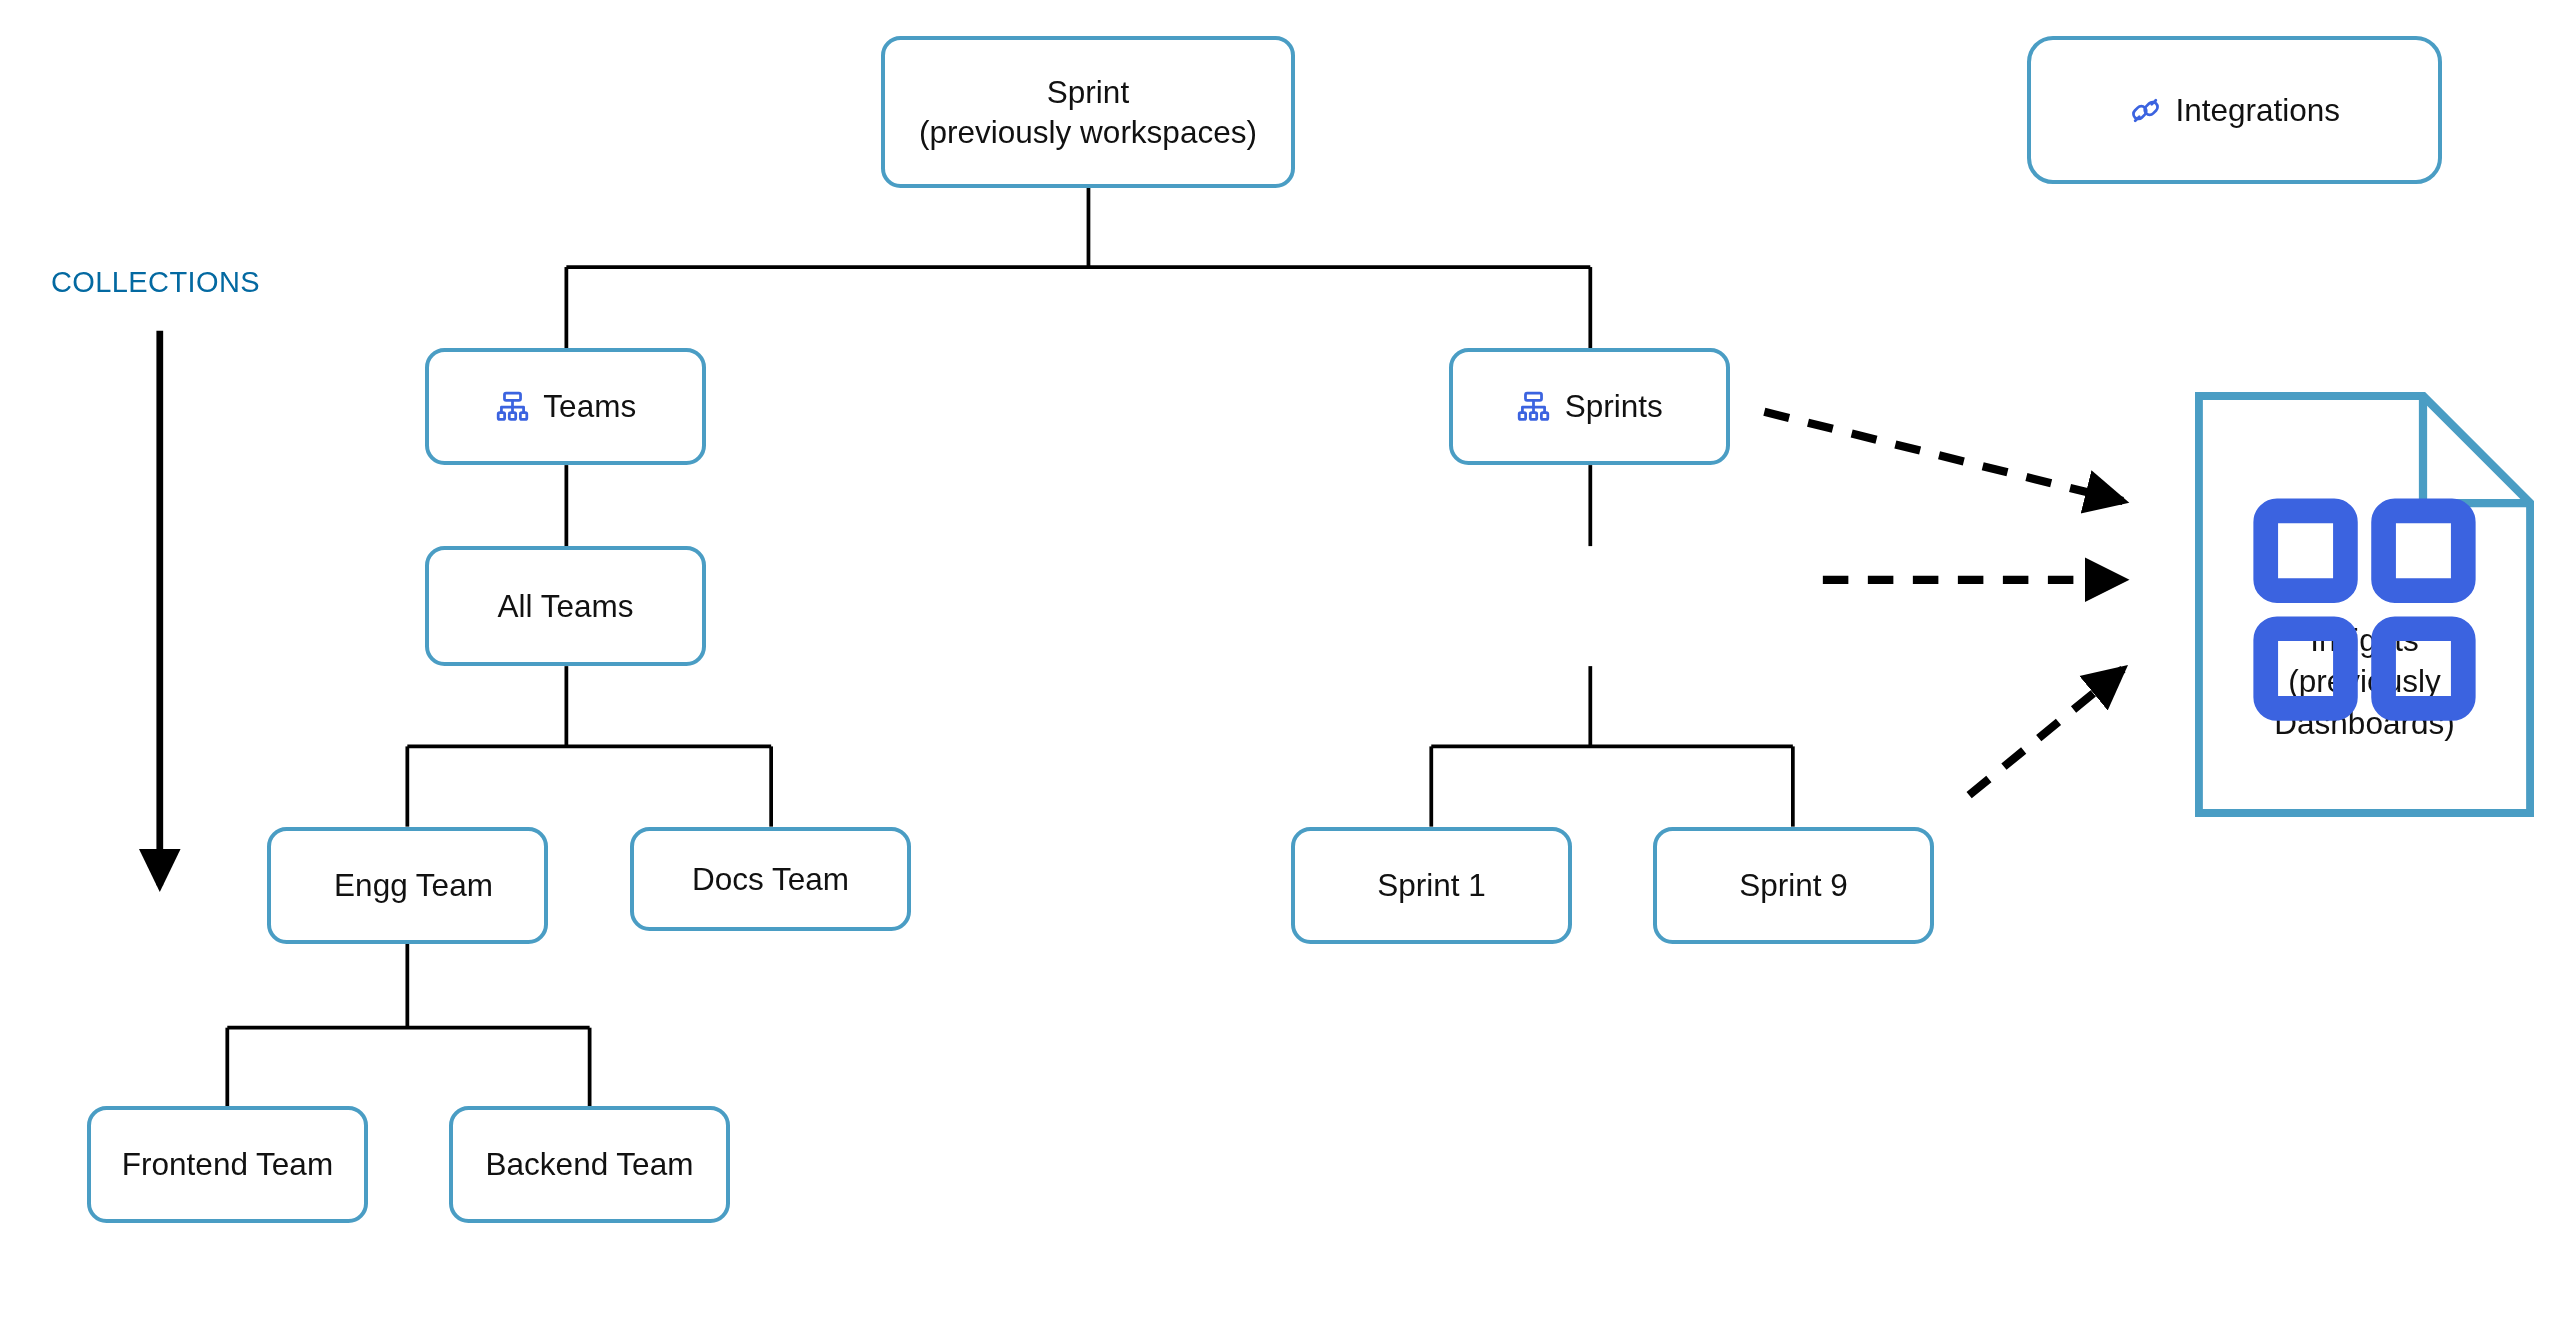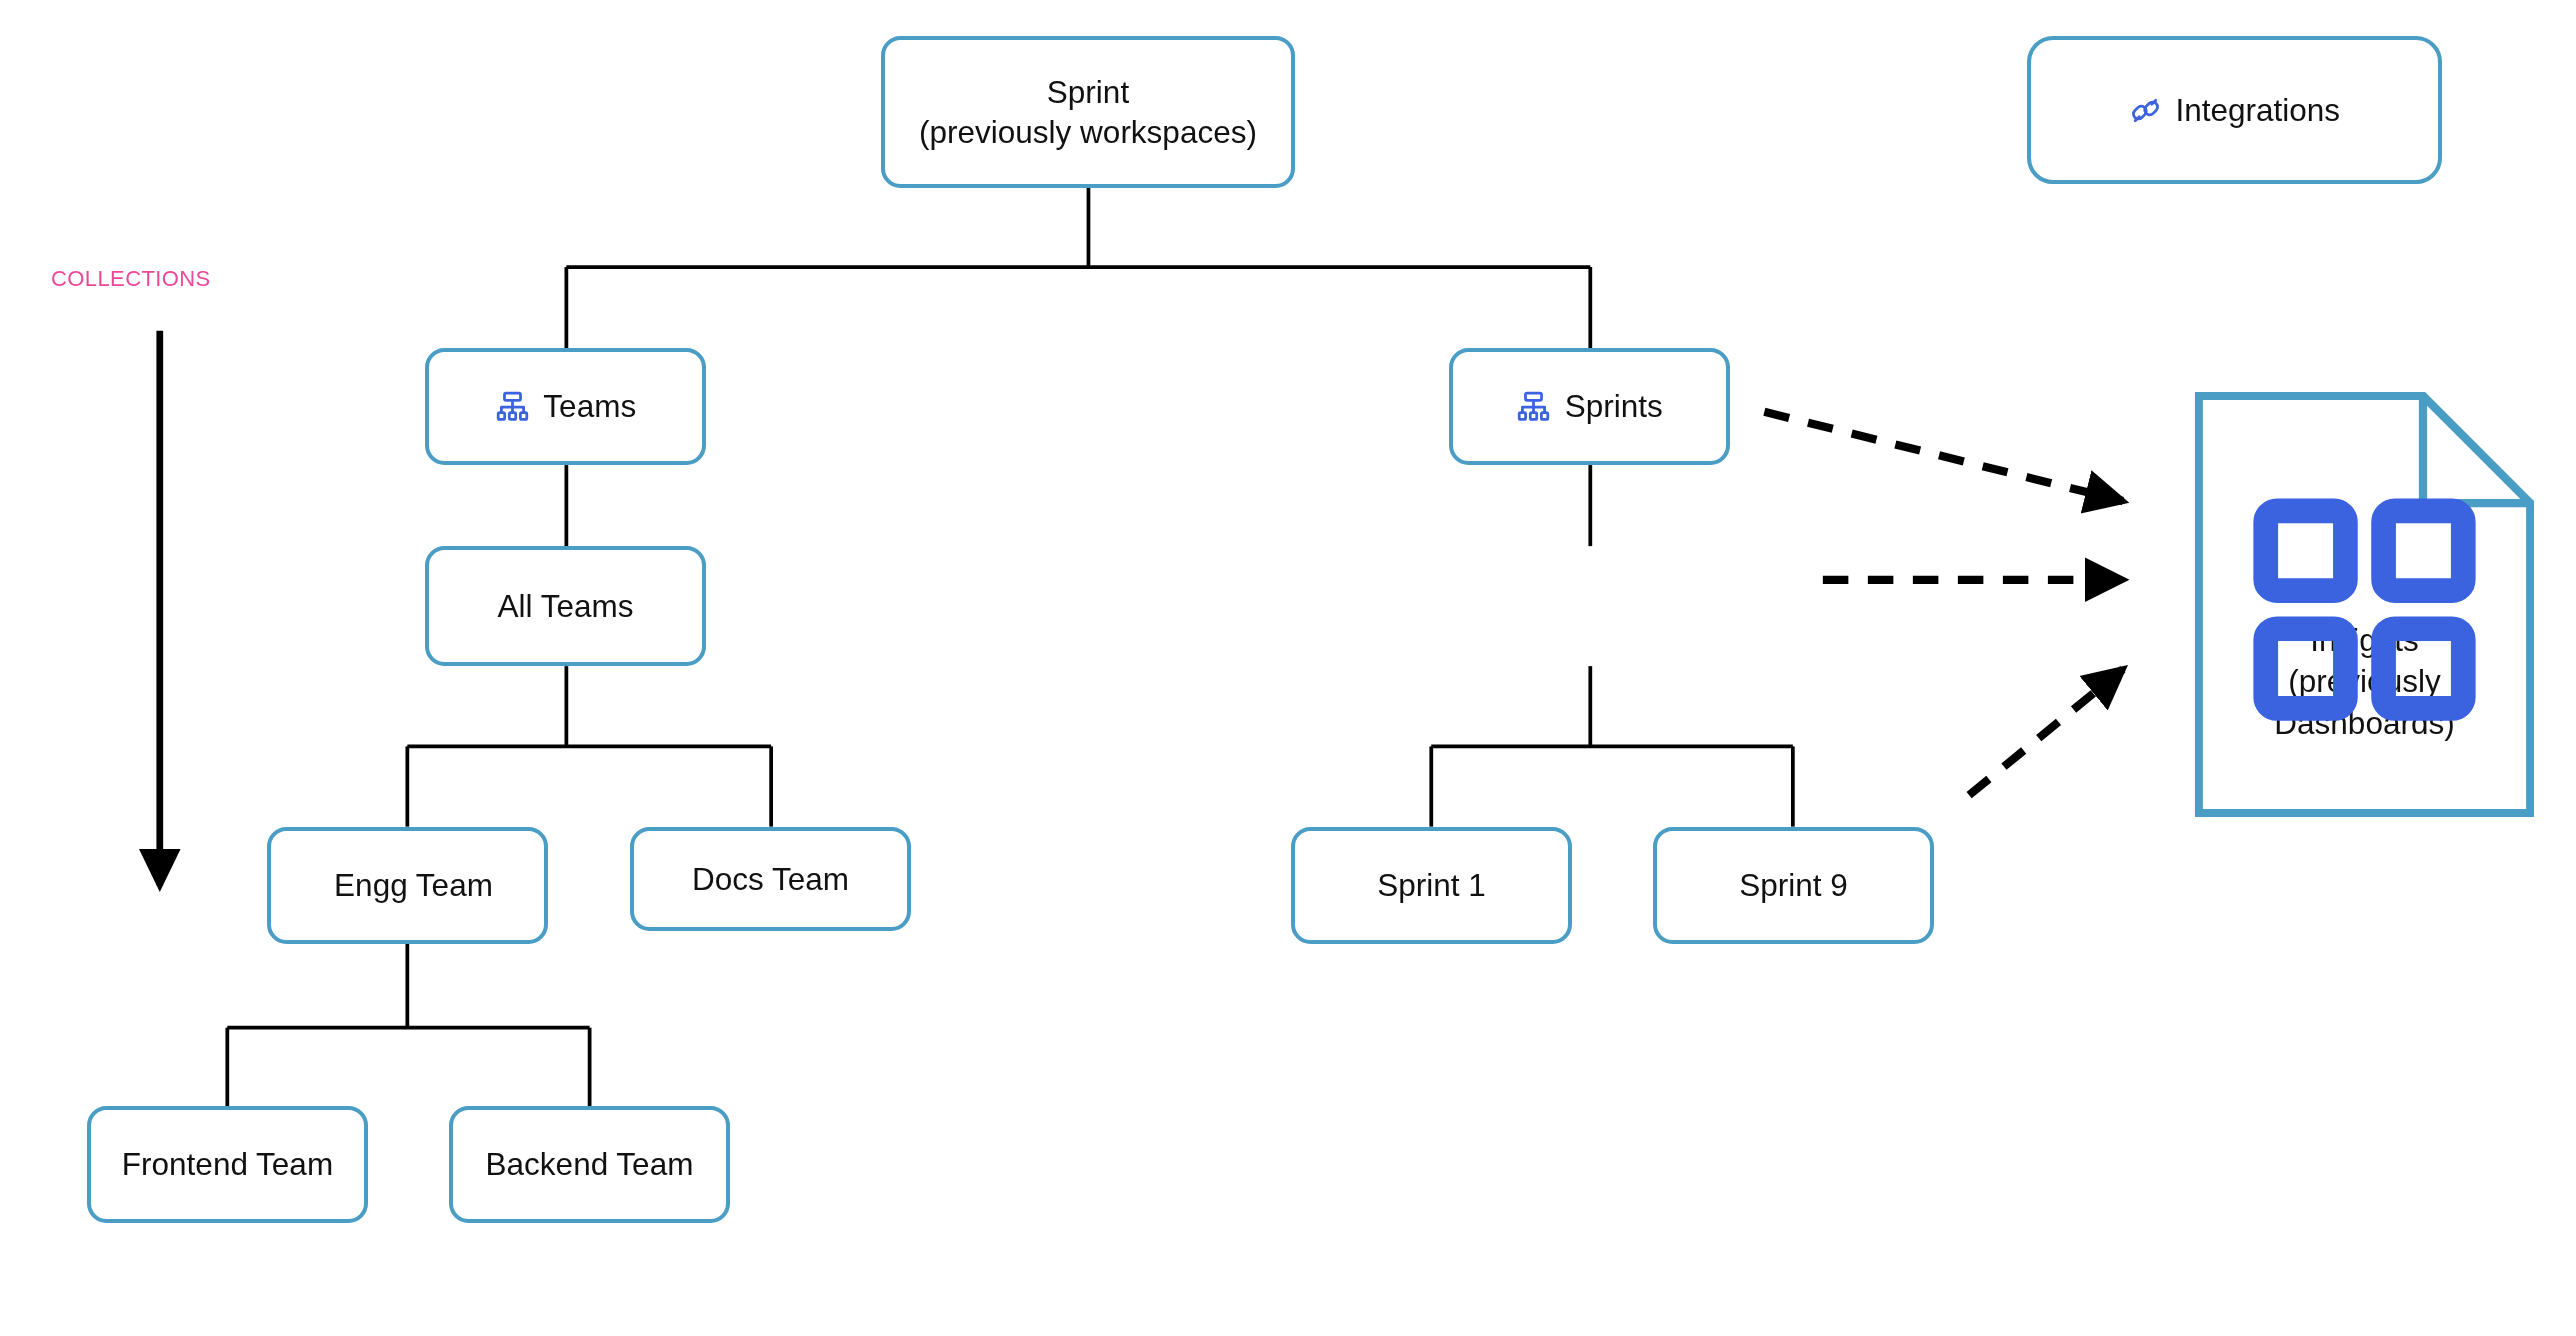--- a/index.html
+++ b/index.html
@@ -52,23 +52,23 @@
   }
   .ic {
     display: inline-block;
     flex: 0 0 auto;
     line-height: 0;
   }
   #collections-label {
     position: absolute;
     left: 51px;
     top: 266px;
-    font-size: 22px;
+    font-size: 29px;
     letter-spacing: 0.4px;
-    color: #ec4899;
+    color: #0369a1;
     z-index: 3;
   }
   
   #insights-doc {
     position: absolute;
     left: 2195px;
     top: 392px;
     width: 339px;
     height: 425px;
     z-index: 3;

